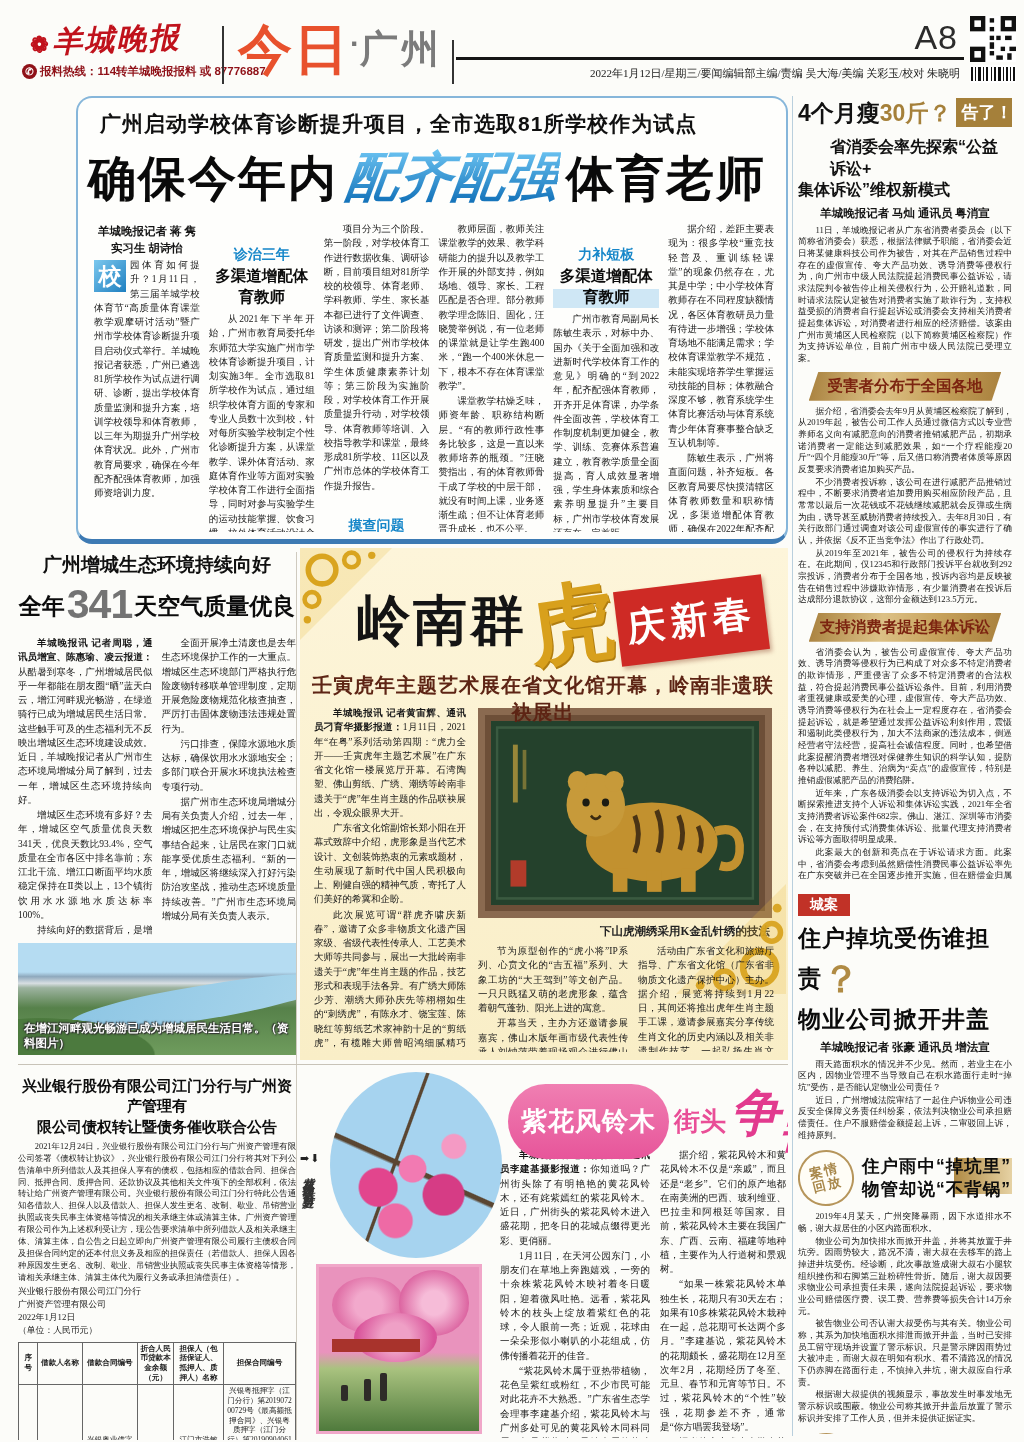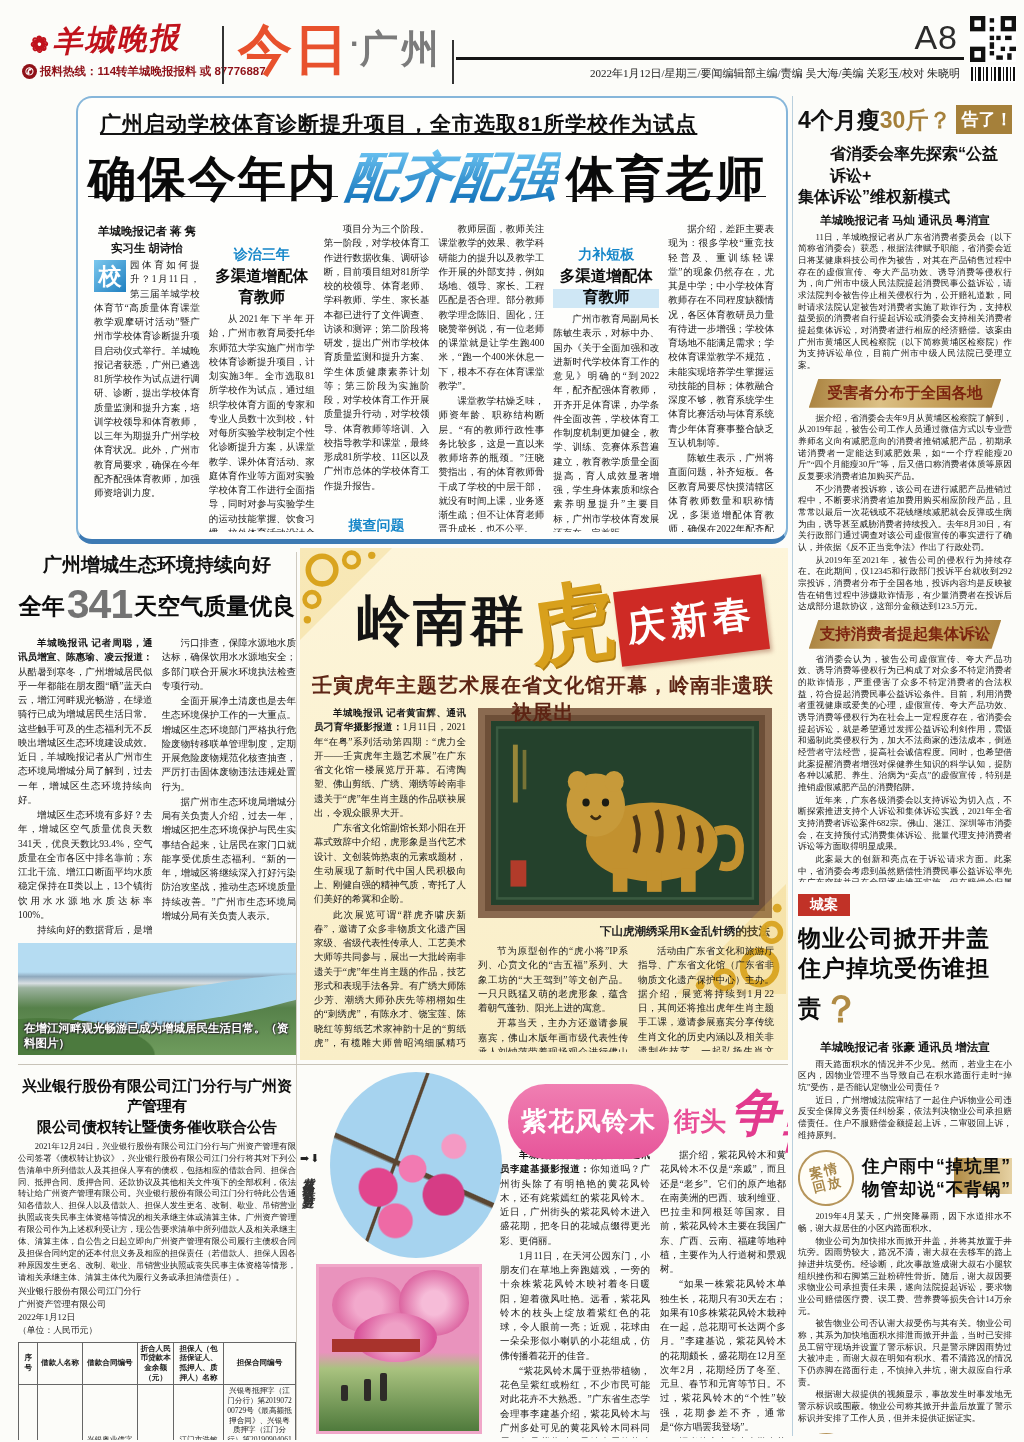--- a/index.html
+++ b/index.html
@@ -18,21 +18,21 @@
   .hline{position:absolute;left:456px;top:57px;width:508px;height:3px;background:#161616;}
   .edition{position:absolute;left:238px;top:14px;white-space:nowrap;z-index:2;}
   .ed-main{font:900 54px "Liberation Sans",sans-serif;color:#e8512d;letter-spacing:2px;}
   .ed-dot{font:900 30px "Liberation Sans",sans-serif;color:#777;vertical-align:14px;}
   .ed-sub{font:700 38px "Liberation Sans",sans-serif;color:#7b7b7b;vertical-align:6px;letter-spacing:3px;}
   .dateline{position:absolute;right:64px;top:66px;font-size:11px;color:#222;}
   .pageno{position:absolute;right:66px;top:18px;font:400 34px "Liberation Sans",sans-serif;color:#2b2b2b;letter-spacing:1px;}
   .qr{position:absolute;right:6px;top:16px;width:48px;}
   .qr svg{display:block;margin-bottom:3px;}
   
-  #lead{position:absolute;left:76px;top:96px;width:712px;height:448px;border:2px solid #86b6da;border-bottom:5px solid #3d7ab3;border-radius:16px;background:#fefefc;box-sizing:border-box;text-decoration:underline;}
+  #lead{position:absolute;left:76px;top:96px;width:712px;height:448px;border:2px solid #86b6da;border-bottom:5px solid #3d7ab3;border-radius:16px;background:#fefefc;box-sizing:border-box;}
   .kicker{margin:12px 0 0 22px;font:bold 21px "Liberation Sans",sans-serif;color:#101010;letter-spacing:1px;}
   .headline-row{margin:4px 0 0 10px;white-space:nowrap;}
   .hl-black{font:900 48px "Liberation Sans",sans-serif;color:#0a0a0a;letter-spacing:2px;}
   .hl-em{display:inline-block;font:italic 900 53px "Liberation Sans",sans-serif;transform:skewX(-7deg);
          background:linear-gradient(180deg,#6cc4f2 10%,#0c6cb5 90%);-webkit-background-clip:text;background-clip:text;color:transparent;margin:0 8px;}
   .lead-cols{position:absolute;left:16px;right:12px;top:124px;height:310px;display:flex;gap:9px;}
   .lcol{flex:1;overflow:hidden;}
   .para{font-size:9.5px;line-height:1.5;text-align:justify;text-indent:2em;margin:0 0 1px;color:#161616;}
   .nofirst{text-indent:0;}
   .byline-c{text-align:center;font:bold 11.5px "Liberation Serif",serif;margin:2px 0;}
@@ -43,21 +43,21 @@
   .lsub .ttl{display:block;color:#0c0c0c;font:bold 15.5px "Liberation Sans",sans-serif;margin-top:2px;}
   .lsub .hl{background:linear-gradient(0deg,#cfe7f5 45%,transparent 45%);}
   
   #rightcol{position:absolute;left:798px;top:96px;width:214px;height:1344px;overflow:hidden;}
   .vr{position:absolute;width:1px;background:#b9cfdd;}
   #vr-right{left:792px;top:96px;height:1340px;}
   #vr-mid{left:296px;top:552px;height:888px;background:#cfcabf;}
   .hrline{position:absolute;left:18px;top:1064px;width:770px;height:1px;background:#c8c3b8;}
   .art-a{height:786px;overflow:hidden;}
   .art-b{height:552px;overflow:hidden;}
-  .head-a{white-space:nowrap;margin-top:9px;}
+  .head-a{white-space:nowrap;margin-top:2px;}
   .ha-black{font:900 23px "Liberation Sans",sans-serif;color:#111;}
   .ha-gold{font:900 23px "Liberation Sans",sans-serif;color:#a5803a;}
   .ha-badge{display:inline-block;background:#a5803a;color:#fff;font:bold 17px "Liberation Sans",sans-serif;padding:3px 5px;margin-left:5px;vertical-align:3px;}
   .subhead-a{font:bold 16px "Liberation Sans",sans-serif;color:#111;line-height:1.35;margin-top:7px;}
   .subhead-a .l1{padding-left:2em;}
   .byline-r{text-align:center;font:bold 11.5px "Liberation Serif",serif;margin:5px 0 4px;}
   .rpara{font-size:8.7px;line-height:1.34;text-align:justify;text-indent:2em;margin:0 0 1px;color:#191919;}
   .gold-banner{margin:7px auto 5px;width:90%;text-align:center;font:bold 15.5px "Liberation Sans",sans-serif;color:#7c2410;
      background:linear-gradient(100deg,#a8803d 0%,#dcc186 38%,#c7a25c 66%,#a8803d 100%);padding:4px 0;
      clip-path:polygon(5% 0,100% 0,95% 100%,0 100%);}
@@ -273,22 +273,22 @@
     <div class="gold-banner">支持消费者提起集体诉讼</div>
     <div>
         <p class="rpara">省消委会认为，被告公司虚假宣传、夸大产品功效、诱导消费等侵权行为已构成了对众多不特定消费者的欺诈情形，严重侵害了众多不特定消费者的合法权益，符合提起消费民事公益诉讼条件。目前，利用消费者重视健康或爱美的心理，虚假宣传、夸大产品功效、诱导消费等侵权行为在社会上一定程度存在，省消委会提起诉讼，就是希望通过发挥公益诉讼利剑作用，震慑和遏制此类侵权行为，加大不法商家的违法成本，倒逼经营者守法经营，提高社会诚信程度。同时，也希望借此案提醒消费者增强对保健养生知识的科学认知，提防各种以减肥、养生、治病为“卖点”的虚假宣传，特别是推销虚假减肥产品的消费陷阱。</p>
         <p class="rpara">近年来，广东各级消委会以支持诉讼为切入点，不断探索推进支持个人诉讼和集体诉讼实践，2021年全省支持消费者诉讼案件682宗。佛山、湛江、深圳等市消委会，在支持预付式消费集体诉讼、批量代理支持消费者诉讼等方面取得明显成果。</p>
         <p class="rpara">此案最大的创新和亮点在于诉讼请求方面。此案中，省消委会考虑到虽然赔偿性消费民事公益诉讼率先在广东突破并已在全国逐步推开实施，但在赔偿金归属处理上还须进一步探索完善。省消委会根据《最高人民法院关于审理消费民事公益诉讼案件适用法律若干问题的解释》第十六条第二款“消费民事公益诉讼生效裁判认定经营者存在不法行为，因同一侵权行为受到损害的消费者根据民事诉讼法第一百一十九条规定提起的诉讼，原告主张适用的，人民法院可予支持”的规定，在此案中不提具体赔偿诉求，而是通过法院判决裁定经营者违法事实、侵权责任及赔偿方式，由相关消费者向法院主张赔偿，由消委会支持消费者向法院提起集体诉讼，以此在全国率先探索“公益诉讼+集体诉讼”的维权新模式，切实发挥消费公益诉讼维护消费者合法权益的效用和威力。</p>
       </div>
   </article>
   <article class="art-b">
     <div class="case-label">城案</div>
     <div class="case-head">
+      <div><span>住户掉坑受伤谁担责</span><span class="qmark">？</span></div>
       <div>物业公司掀开井盖</div>
-      <div><span>住户掉坑受伤谁担责</span><span class="qmark">？</span></div>
     </div>
     <div class="byline-r">羊城晚报记者 张豪 通讯员 增法宣</div>
     <div>
         <p class="rpara">雨天路面积水的情况并不少见。然而，若业主在小区内，因物业管理不当导致自己在积水路面行走时“掉坑”受伤，是否能认定物业公司责任？</p>
         <p class="rpara">近日，广州增城法院审结了一起住户诉物业公司违反安全保障义务责任纠纷案，依法判决物业公司承担赔偿责任。住户不服赔偿金额提起上诉，二审驳回上诉，维持原判。</p>
       </div>
     <div class="seal-row">
       <div class="seal">
           <span>案情</span>
           <span>回放</span>
@@ -322,22 +322,22 @@
   <div class="eco-cols">
     <div class="ecol">
       <p class="para"><b>羊城晚报讯 记者周聪，通讯员增宣、陈惠瑜、凌云报道：</b><span>从酷暑到寒冬，广州增城居民似乎一年都能在朋友圈“晒”蓝天白云，增江河畔观光畅游，在绿道骑行已成为增城居民生活日常。这些触手可及的生态福利无不反映出增城区生态环境建设成效。近日，羊城晚报记者从广州市生态环境局增城分局了解到，过去一年，增城区生态环境持续向好。</span></p>
       <div>
           <p class="para">增城区生态环境有多好？去年，增城区空气质量优良天数341天，优良天数比93.4%，空气质量在全市各区中排名靠前；东江北干流、增江口断面平均水质稳定保持在Ⅱ类以上，13个镇街饮用水水源地水质达标率100%。</p>
           <p class="para">持续向好的数据背后，是增城区协同推进减污降碳、精准治污的成果。过去一年，增城区聚焦臭氧污染防治，强化施工扬尘、餐饮油烟、挥发性有机物治理等方面的防治。</p>
         </div>
     </div>
     <div class="ecol">
       <div>
+          <p class="para">全面开展净土清废也是去年生态环境保护工作的一大重点。增城区生态环境部门严格执行危险废物转移联单管理制度，定期开展危险废物规范化核查抽查，严厉打击固体废物违法违规处置行为。</p>
           <p class="para">污口排查，保障水源地水质达标，确保饮用水水源地安全；多部门联合开展水环境执法检查专项行动。</p>
-          <p class="para">全面开展净土清废也是去年生态环境保护工作的一大重点。增城区生态环境部门严格执行危险废物转移联单管理制度，定期开展危险废物规范化核查抽查，严厉打击固体废物违法违规处置行为。</p>
           <p class="para">据广州市生态环境局增城分局有关负责人介绍，过去一年，增城区把生态环境保护与民生实事结合起来，让居民在家门口就能享受优质生态福利。“新的一年，增城区将继续深入打好污染防治攻坚战，推动生态环境质量持续改善。”广州市生态环境局增城分局有关负责人表示。</p>
         </div>
     </div>
   </div>
   <div class="eco-photo">
     <div class="river"></div>
     <div class="bank"></div>
     <span class="photo-cap">在增江河畔观光畅游已成为增城居民生活日常。（资料图片）</span>
   </div>
 </section>

